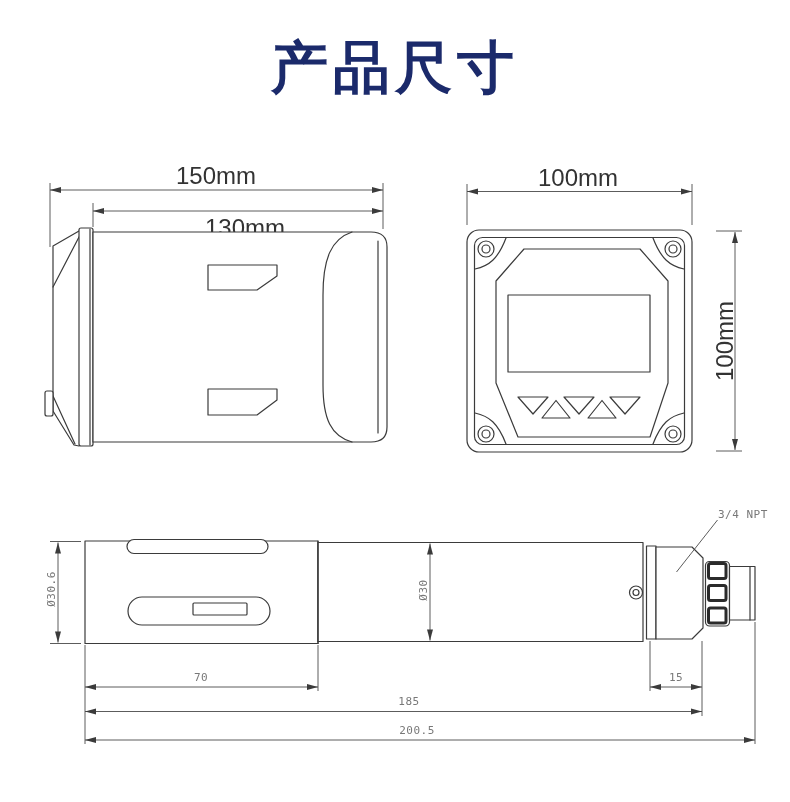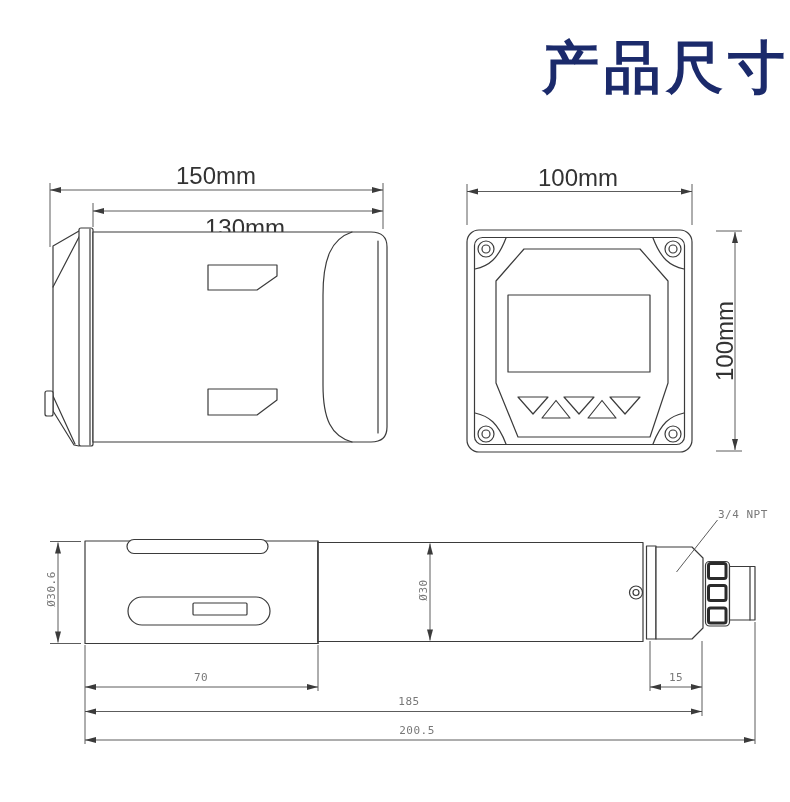--- a/index.html
+++ b/index.html
@@ -1,18 +1,18 @@
 <!DOCTYPE html>
 <html><head>
 <meta charset="utf-8">
 <style>
   html,body{margin:0;padding:0;background:#fff;}
   .page{position:relative;width:790px;height:802px;background:#ffffff;overflow:hidden;
         font-family:"Liberation Sans","DejaVu Sans",sans-serif;}
-  .title{position:absolute;top:30px;left:0;width:100%;text-align:right;
+  .title{position:absolute;top:30px;left:0;width:100%;text-align:center;
          font-size:57px;font-weight:800;letter-spacing:5px;color:#1b2a6b;
          font-family:"Liberation Sans","DejaVu Sans",sans-serif;}
   svg{position:absolute;top:0;left:0;}
   svg *{vector-effect:non-scaling-stroke;}
   .ln{fill:none;stroke:#3b3b3b;stroke-width:1.2;stroke-linejoin:round;stroke-linecap:round;}
   .thin{fill:none;stroke:#4a4a4a;stroke-width:0.9;}
   .dimL{font-family:"Liberation Sans","DejaVu Sans",sans-serif;font-size:24px;fill:#333;}
   .dimS{font-family:"DejaVu Sans Mono","Liberation Mono",monospace;font-size:11px;fill:#787878;letter-spacing:0.5px;}
   .white{fill:#ffffff;}
 </style>

